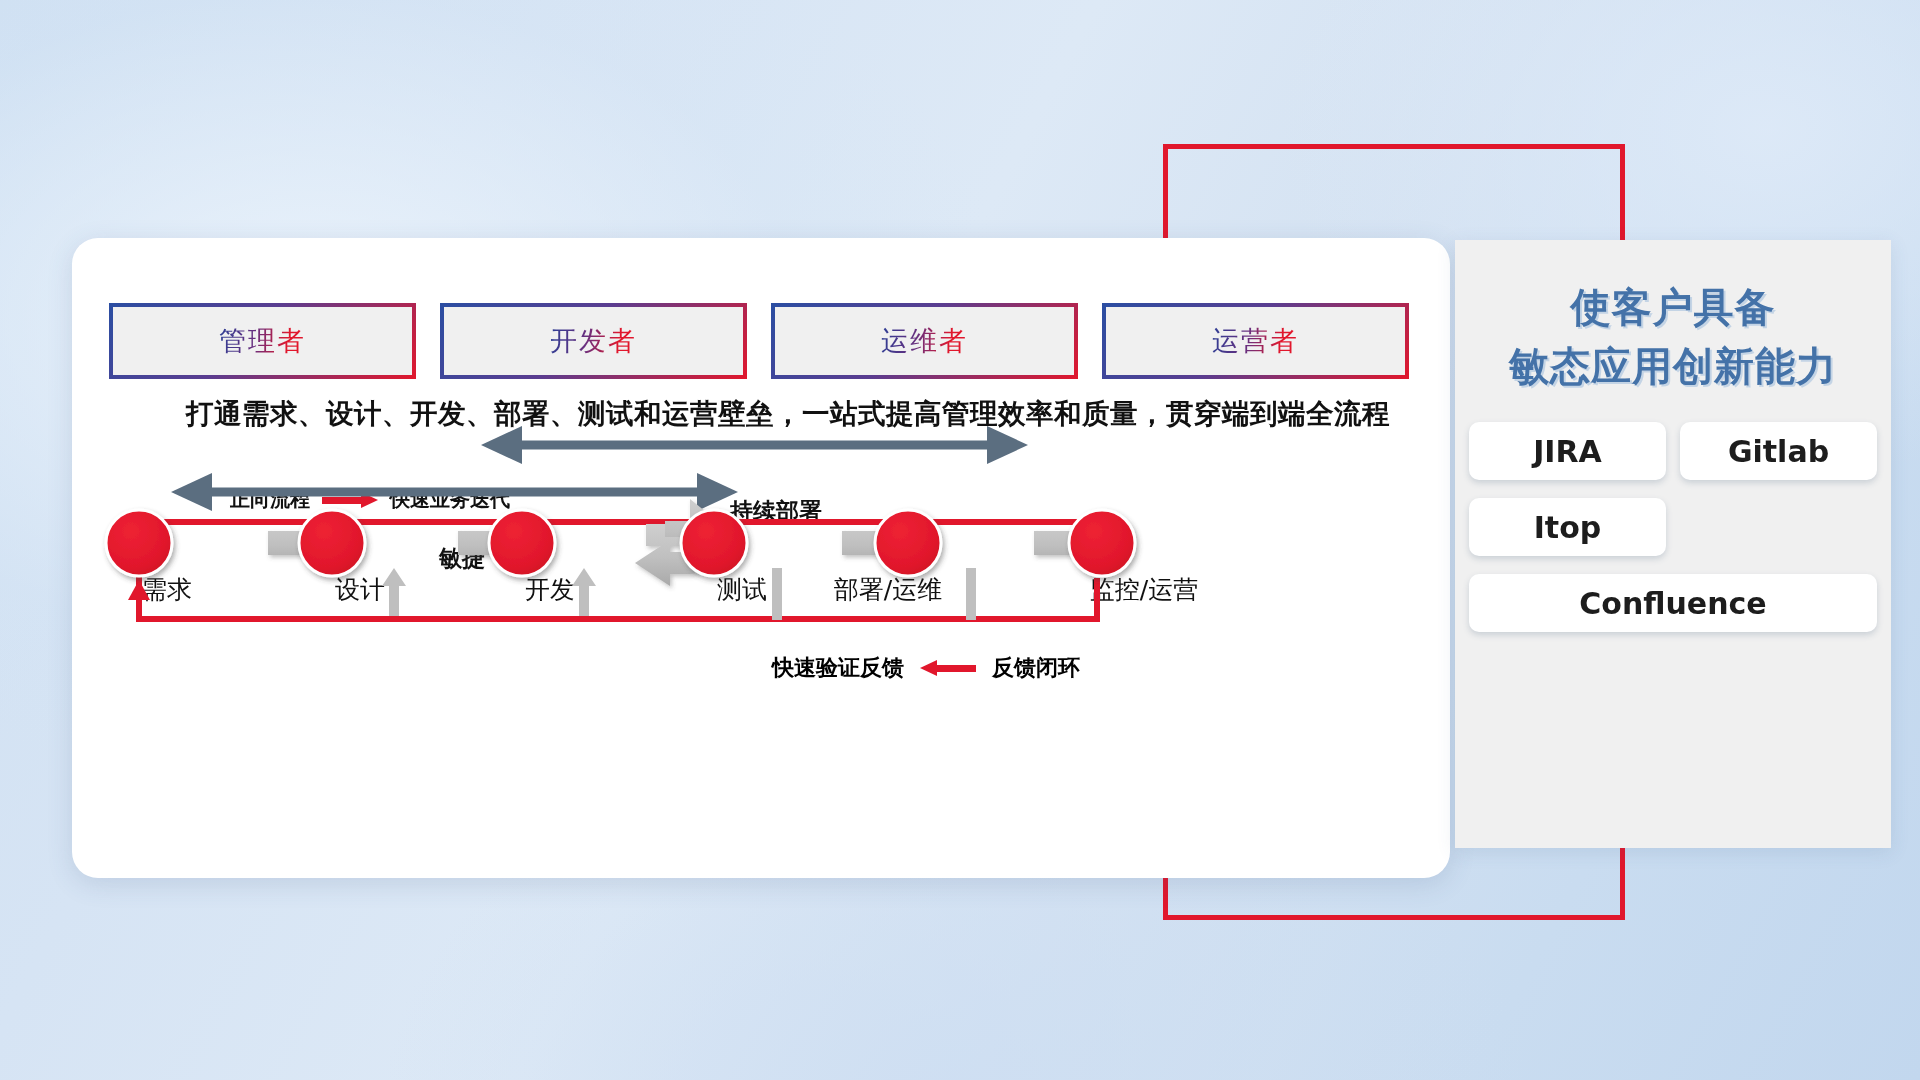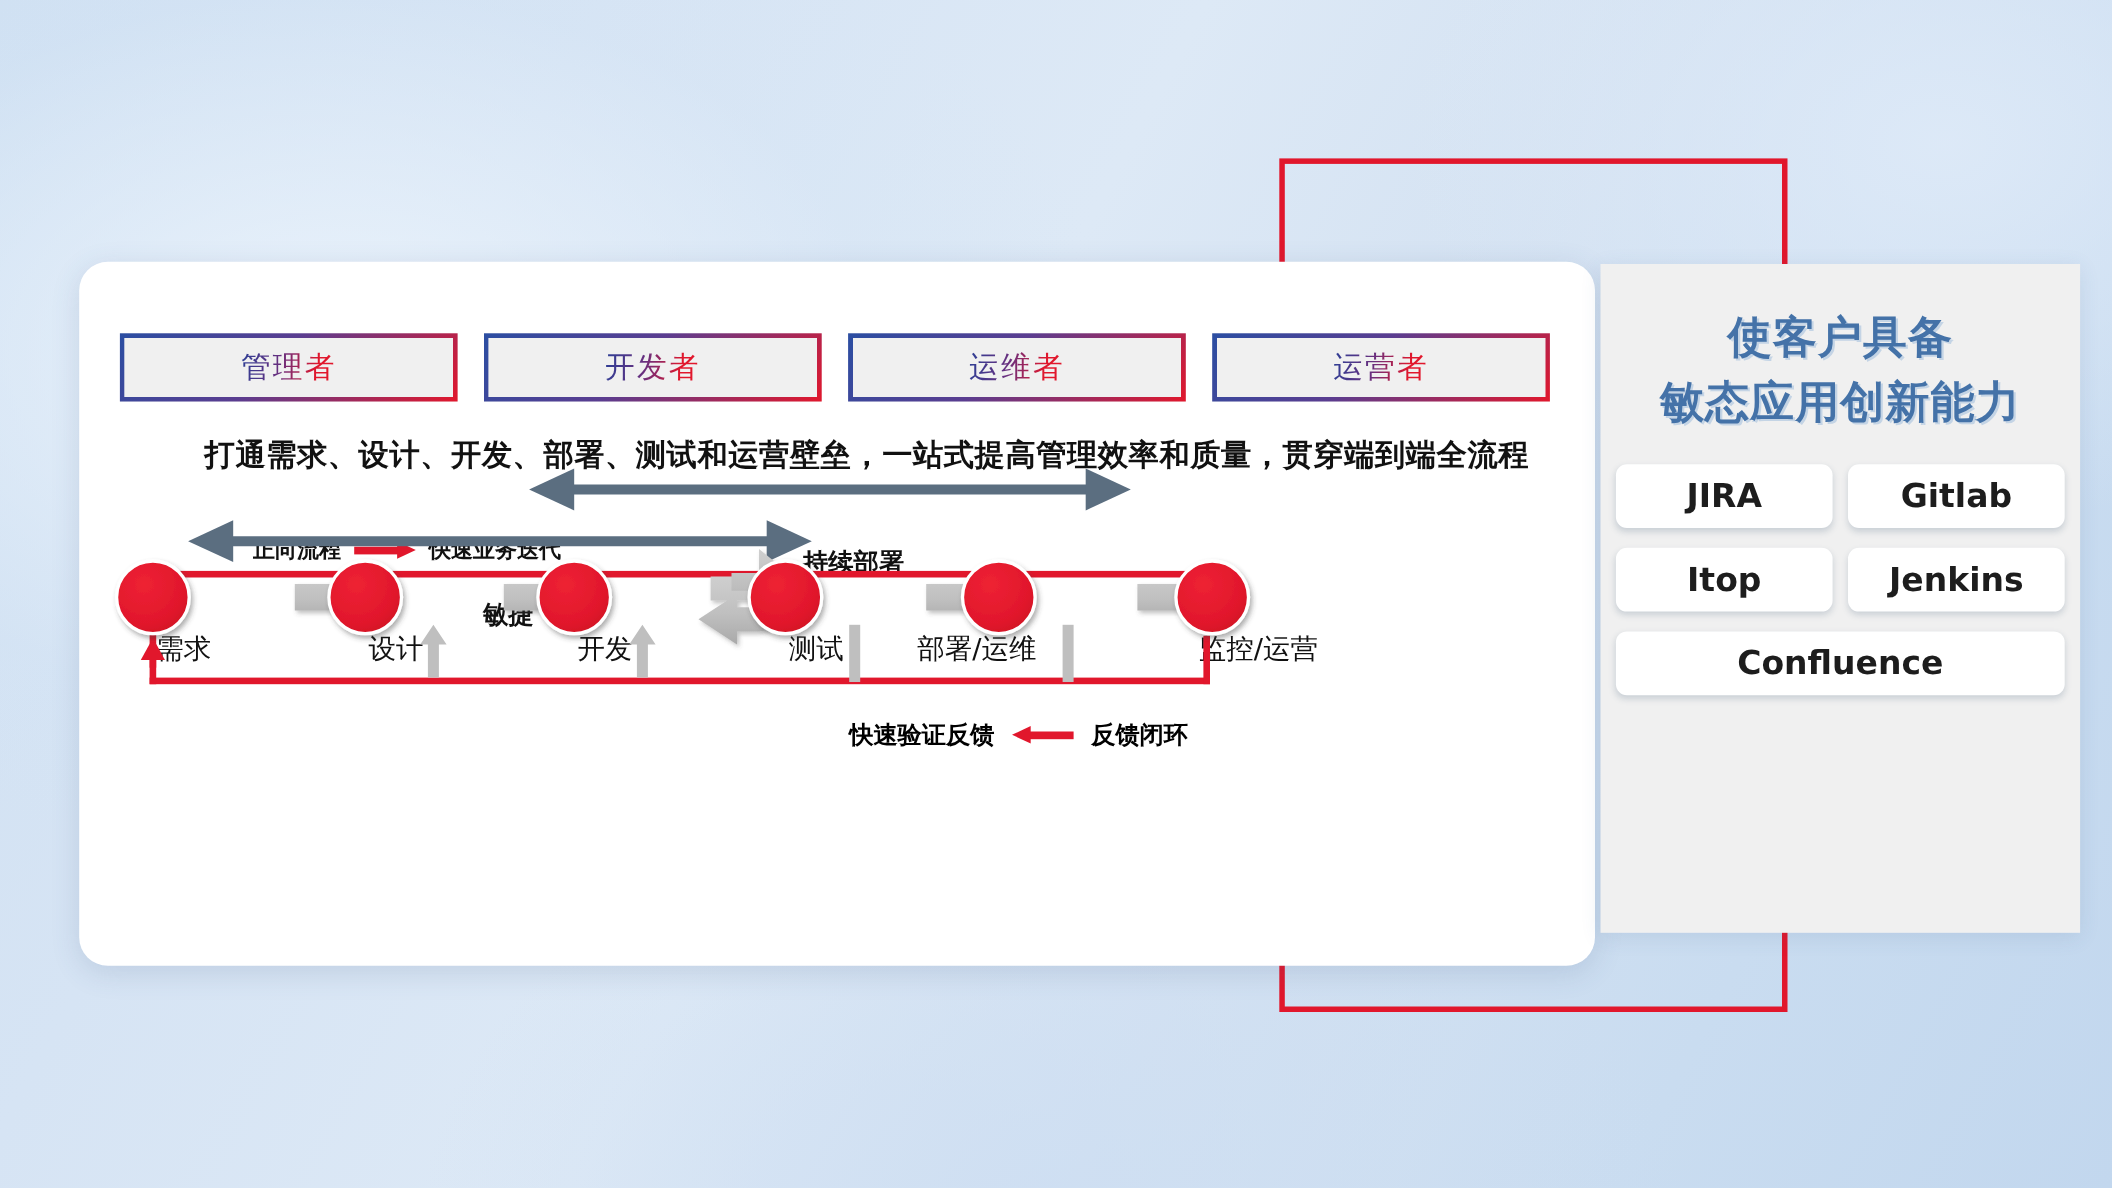--- a/index.html
+++ b/index.html
@@ -52,21 +52,21 @@
   .roles-row {
     position: absolute;
     left: 37px;
     top: 65px;
     width: 1300px;
     display: flex;
     gap: 24px;
   }
   .role-box {
     flex: 1;
-    height: 62px;
+    height: 76px;
     background: #f0f0f0;
     position: relative;
     display: flex;
     align-items: center;
     justify-content: center;
     padding: 2px;
     box-sizing: border-box;
     background-image: linear-gradient(#f0f0f0, #f0f0f0),
                       linear-gradient(135deg, #2b4ea2 0%, #5a3d90 45%, #e1172c 100%);
     background-origin: border-box;
@@ -379,18 +379,17 @@
   <div id="side-panel">
     <div id="panel-title">
       <span>使客户具备</span>
       <span class="l2">敏态应用创新能力</span>
     </div>
 
     <div id="tools-grid">
       <div class="tool-chip">JIRA</div>
       <div class="tool-chip">Gitlab</div>
       <div class="tool-chip">Itop</div>
-      <div class="tool-chip">Jenkins</div>
       <div class="tool-chip wide">Confluence</div>
     </div>
   </div>
 
 </div>
 
 </body></html>

